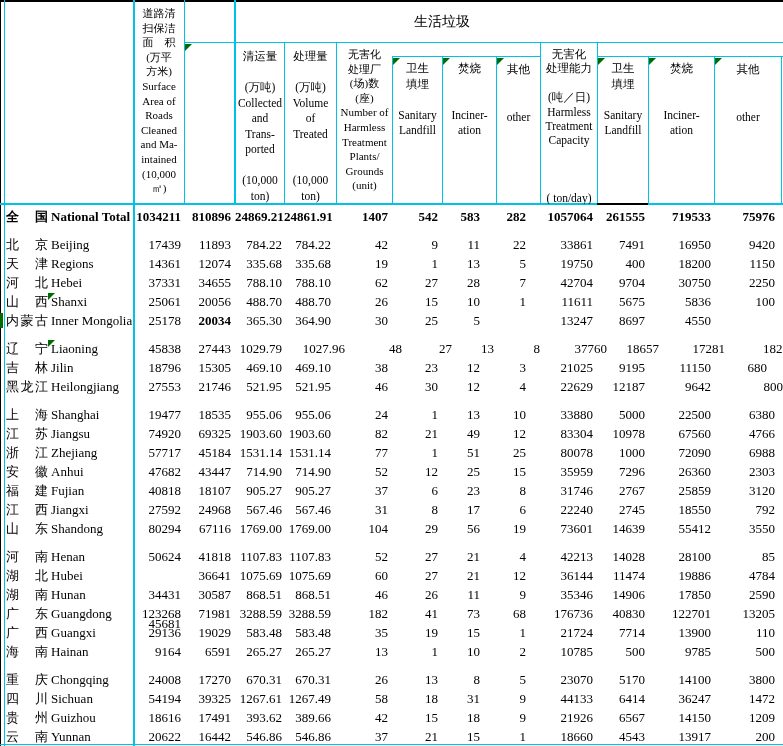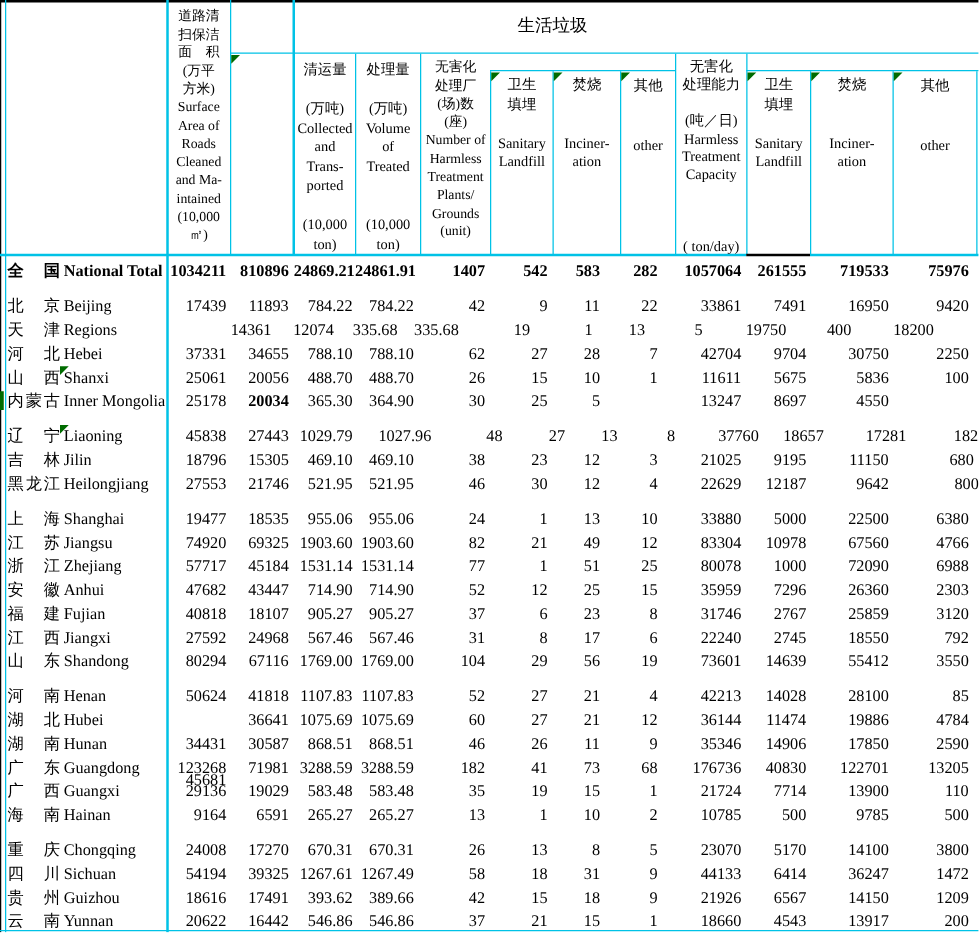--- a/index.html
+++ b/index.html
@@ -196,21 +196,21 @@
       </div>
       <div class="row">
         <div class="gutter"></div>
         <div class="name">
           <div class="cn">
             <span>天</span>
             <span>津</span>
           </div>
           <div class="en">Regions</div>
         </div>
-        <div class="cell" style="width: 50px; padding-right: 3px; margin-left: 36px;">14361</div>
+        <div class="cell" style="width: 50px; padding-right: 3px;">14361</div>
         <div class="cell" style="width: 51px; padding-right: 4px;">12074</div>
         <div class="cell" style="width: 49px; padding-right: 2px;">335.68</div>
         <div class="cell" style="width: 52px; padding-right: 5px;">335.68</div>
         <div class="cell" style="width: 56px; padding-right: 4px;">19</div>
         <div class="cell" style="width: 50px; padding-right: 4px;">1</div>
         <div class="cell" style="width: 54px; padding-right: 16px;">13</div>
         <div class="cell" style="width: 44px; padding-right: 14px;">5</div>
         <div class="cell" style="width: 57px; padding-right: 4px;">19750</div>
         <div class="cell" style="width: 51px; padding-right: 3px;">400</div>
         <div class="cell" style="width: 66px; padding-right: 3px;">18200</div>
@@ -323,21 +323,21 @@
         <div class="cell" style="width: 51px; padding-right: 4px;">15305</div>
         <div class="cell" style="width: 49px; padding-right: 2px;">469.10</div>
         <div class="cell" style="width: 52px; padding-right: 5px;">469.10</div>
         <div class="cell" style="width: 56px; padding-right: 4px;">38</div>
         <div class="cell" style="width: 50px; padding-right: 4px;">23</div>
         <div class="cell" style="width: 54px; padding-right: 16px;">12</div>
         <div class="cell" style="width: 44px; padding-right: 14px;">3</div>
         <div class="cell" style="width: 57px; padding-right: 4px;">21025</div>
         <div class="cell" style="width: 51px; padding-right: 3px;">9195</div>
         <div class="cell" style="width: 66px; padding-right: 3px;">11150</div>
-        <div class="cell" style="width: 69px; padding-right: 4px;">680</div>
+        <div class="cell" style="width: 69px; padding-right: 16px;">680</div>
       </div>
       <div class="row">
         <div class="gutter"></div>
         <div class="name">
           <div class="cn">
             <span>黑</span>
             <span>龙</span>
             <span>江</span>
           </div>
           <div class="en">Heilongjiang</div>

